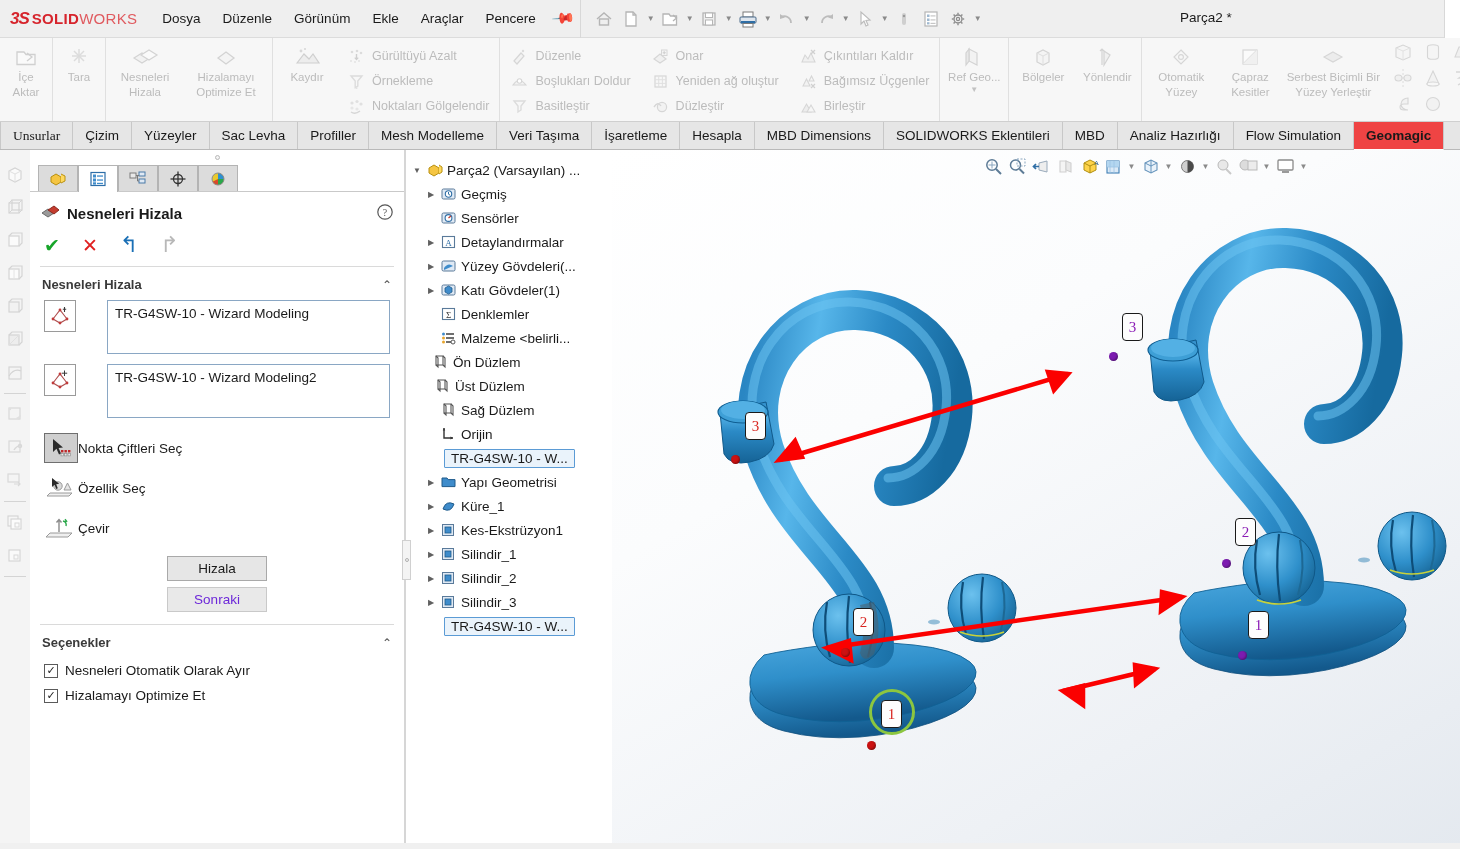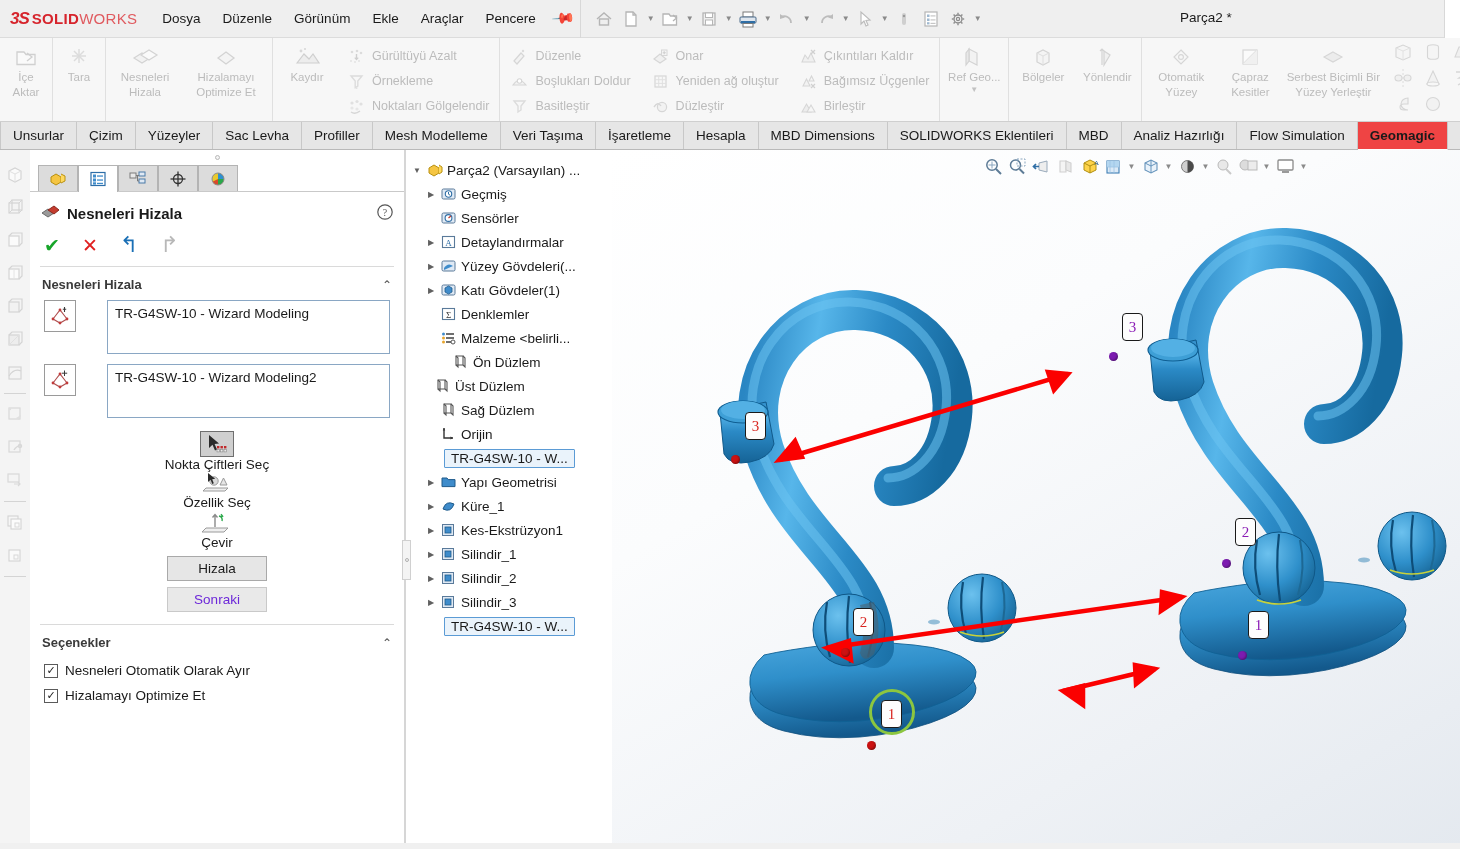--- a/index.html
+++ b/index.html
@@ -67,21 +67,21 @@
   .cmdtabs{
     position:absolute; left:0; top:122px; width:1460px; height:28px;
     background:#e6e6e6; display:flex; align-items:stretch;
     border-bottom:1px solid #b9b9b9;
   }
   .ctab{
     display:flex; align-items:center; padding:0 12px;
     font-size:13.5px; color:#1a1a1a;
     border-right:1px solid #c8c8c8; cursor:default;
   }
-  .ctab:first-child{ border-left:1px solid #c8c8c8; }
+  .ctab:first-child{ border-left:1px solid #c8c8c8;font-family:Liberation Serif, serif; }
   .ctab.active{ background:#ef4444; font-weight:bold; border-bottom:1px solid #ffffff; margin-bottom:-1px;}
 
   
   .rail{
     position:absolute; left:0; top:150px; width:30px; height:699px;
     background:#f4f4f4; padding-top:8px;
   }
   .rail .ri{ height:33px; display:flex; align-items:center; justify-content:center; color:#cfcfcf;}
   .rail .rsep{ height:1px; background:#d4d4d4; margin:4px 4px; }
 
@@ -104,21 +104,21 @@
   .pm-actions .a{ font-size:19px; line-height:1; }
   .pm-hr{ height:1px; background:#dadada; margin:0 10px;}
   .pm-section{ display:flex; align-items:center; padding:10px 12px 8px 12px;}
   .pm-section .stxt{ font-weight:bold; font-size:13px; color:#3a3a3a;}
   .pm-section .chev{ margin-left:auto; color:#555; font-size:12px;}
   .selrow{ display:flex; gap:7px; padding:0 14px 10px 14px; }
   .selicon{ width:32px; height:32px; border:1px solid #9a9a9a; background:#fff;
             display:flex; align-items:center; justify-content:center;}
   .selbox{ flex:1; height:54px; border:1px solid #8aa7c4; background:#fff;
            padding:5px 7px; font-size:13.5px; color:#1a1a1a;margin-left:24px;}
-  .optrow{ display:flex; align-items:center; padding:3px 14px; height:40px;flex-direction:column;}
+  .optrow{ display:flex; align-items:center; padding:3px 14px; height:40px;}
   .optrow .oi{ width:34px; height:30px; display:flex; align-items:center; justify-content:center;}
   .optrow .oi.sel{ border:1px solid #6f6f6f; background:#cfcfcf;}
   .optrow .otxt{ font-size:13.5px; color:#1a1a1a;}
   .btnwrap{ display:flex; flex-direction:column; align-items:center; gap:6px; padding:8px 0 12px 0;}
   .pbtn{ width:100px; height:25px; border:1px solid #a9a9a9; background:#e6e6e6;
          font-size:13.5px; color:#1a1a1a; display:flex; align-items:center; justify-content:center;}
   .pbtn.disabled{ color:#6d28d9; background:#e9e9e9; border-color:#c9c9c9;}
   .chkrow{ display:flex; align-items:center; gap:7px; padding:5px 0 5px 14px;}
   .chk{ width:14px; height:14px; border:1px solid #5a5a5a; background:#fff;
         display:flex; align-items:center; justify-content:center; font-size:11px; color:#1a1a1a;}
@@ -949,21 +949,21 @@
           <circle cx="3.5" cy="8" r="1.5" fill="#e8a62e"></circle>
           <rect x="6" y="7.3" width="8" height="1.4" fill="#333"></rect>
           <circle cx="3.5" cy="12" r="1.5" fill="#e8a62e"></circle>
           <rect x="6" y="11.3" width="5" height="1.4" fill="#333"></rect>
           <circle cx="13" cy="12" r="2" fill="none" stroke="#555"></circle>
         </svg>
       </span>
     <span class="tlabel">Malzeme &lt;belirli...</span>
   </div>
 
-  <div class="tnode" style="padding-left:44px">
+  <div class="tnode" style="padding-left:24px">
     <span class="ticon">
         <svg width="17" height="16" viewBox="0 0 17 16">
           <path d="M4 2 h7 v9 h-7 z" fill="none" stroke="#555" stroke-width="1.1"></path>
           <path d="M4 2 l2 2 v9 l-2 -2" fill="none" stroke="#555" stroke-width="1.1"></path>
           <path d="M11 2 l2 2 v9 l-2 -2" fill="none" stroke="#555" stroke-width="1.1"></path>
         </svg>
       </span>
     <span class="tlabel">Ön Düzlem</span>
   </div>
 

